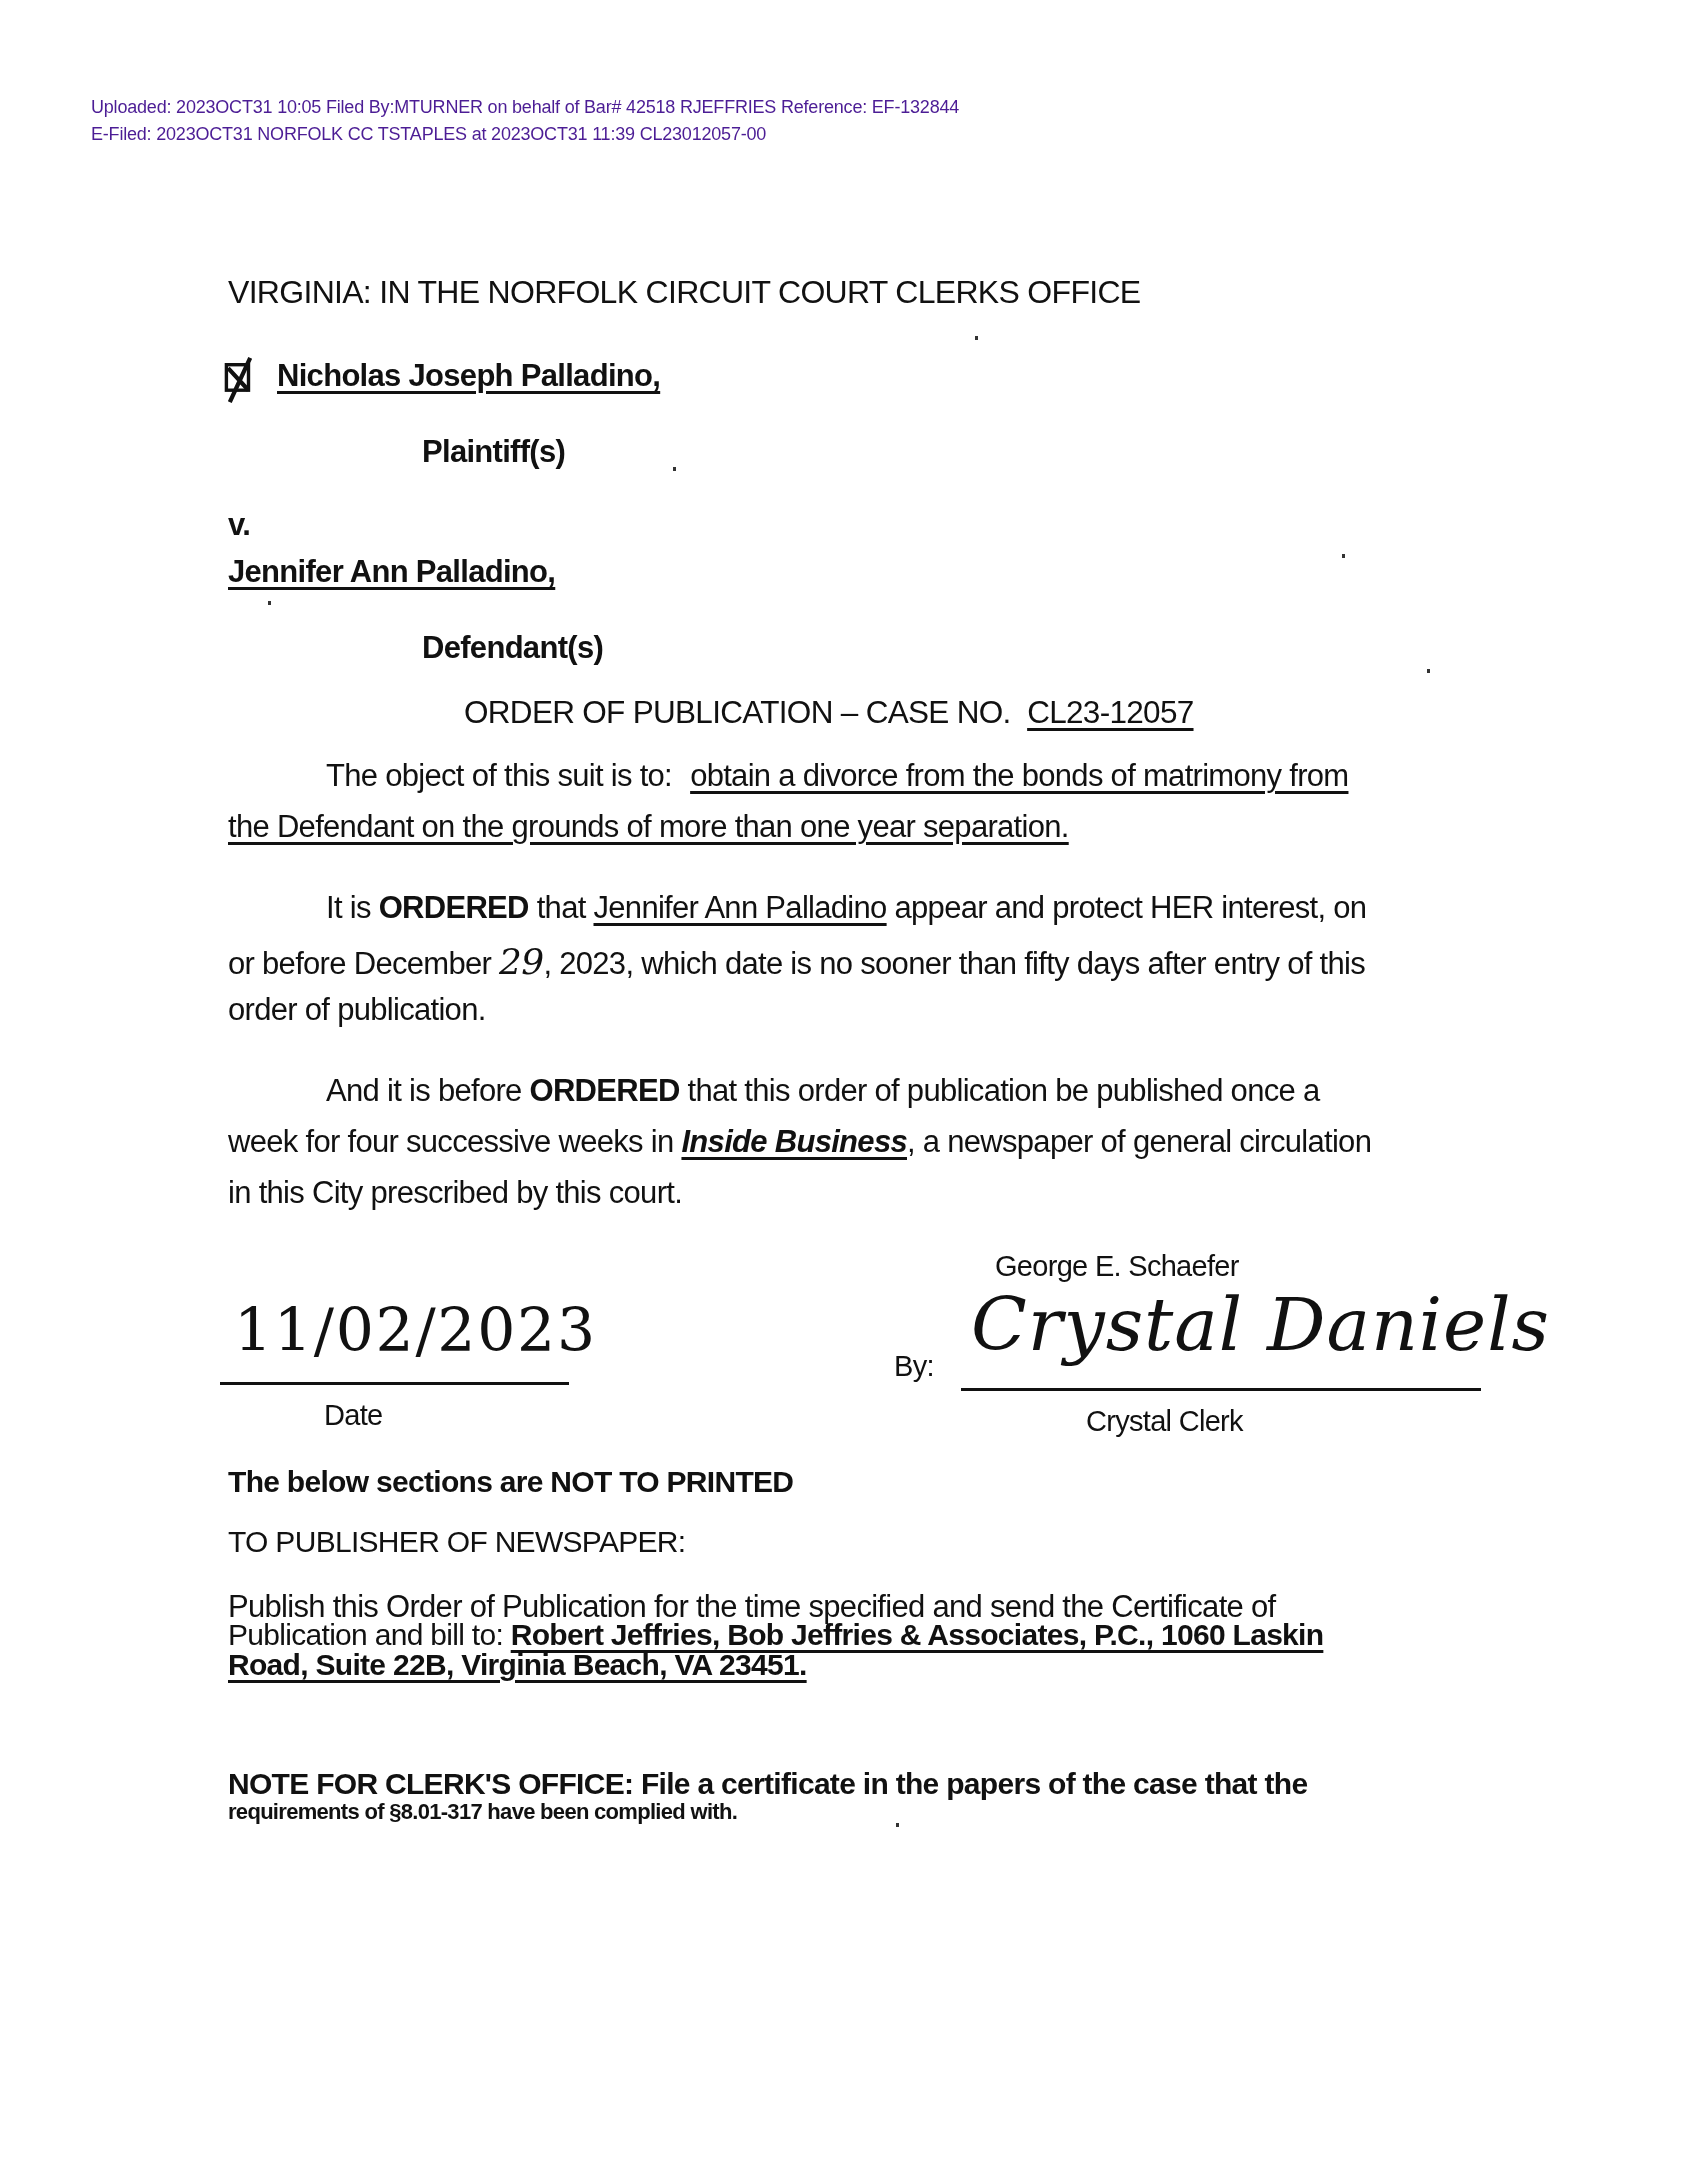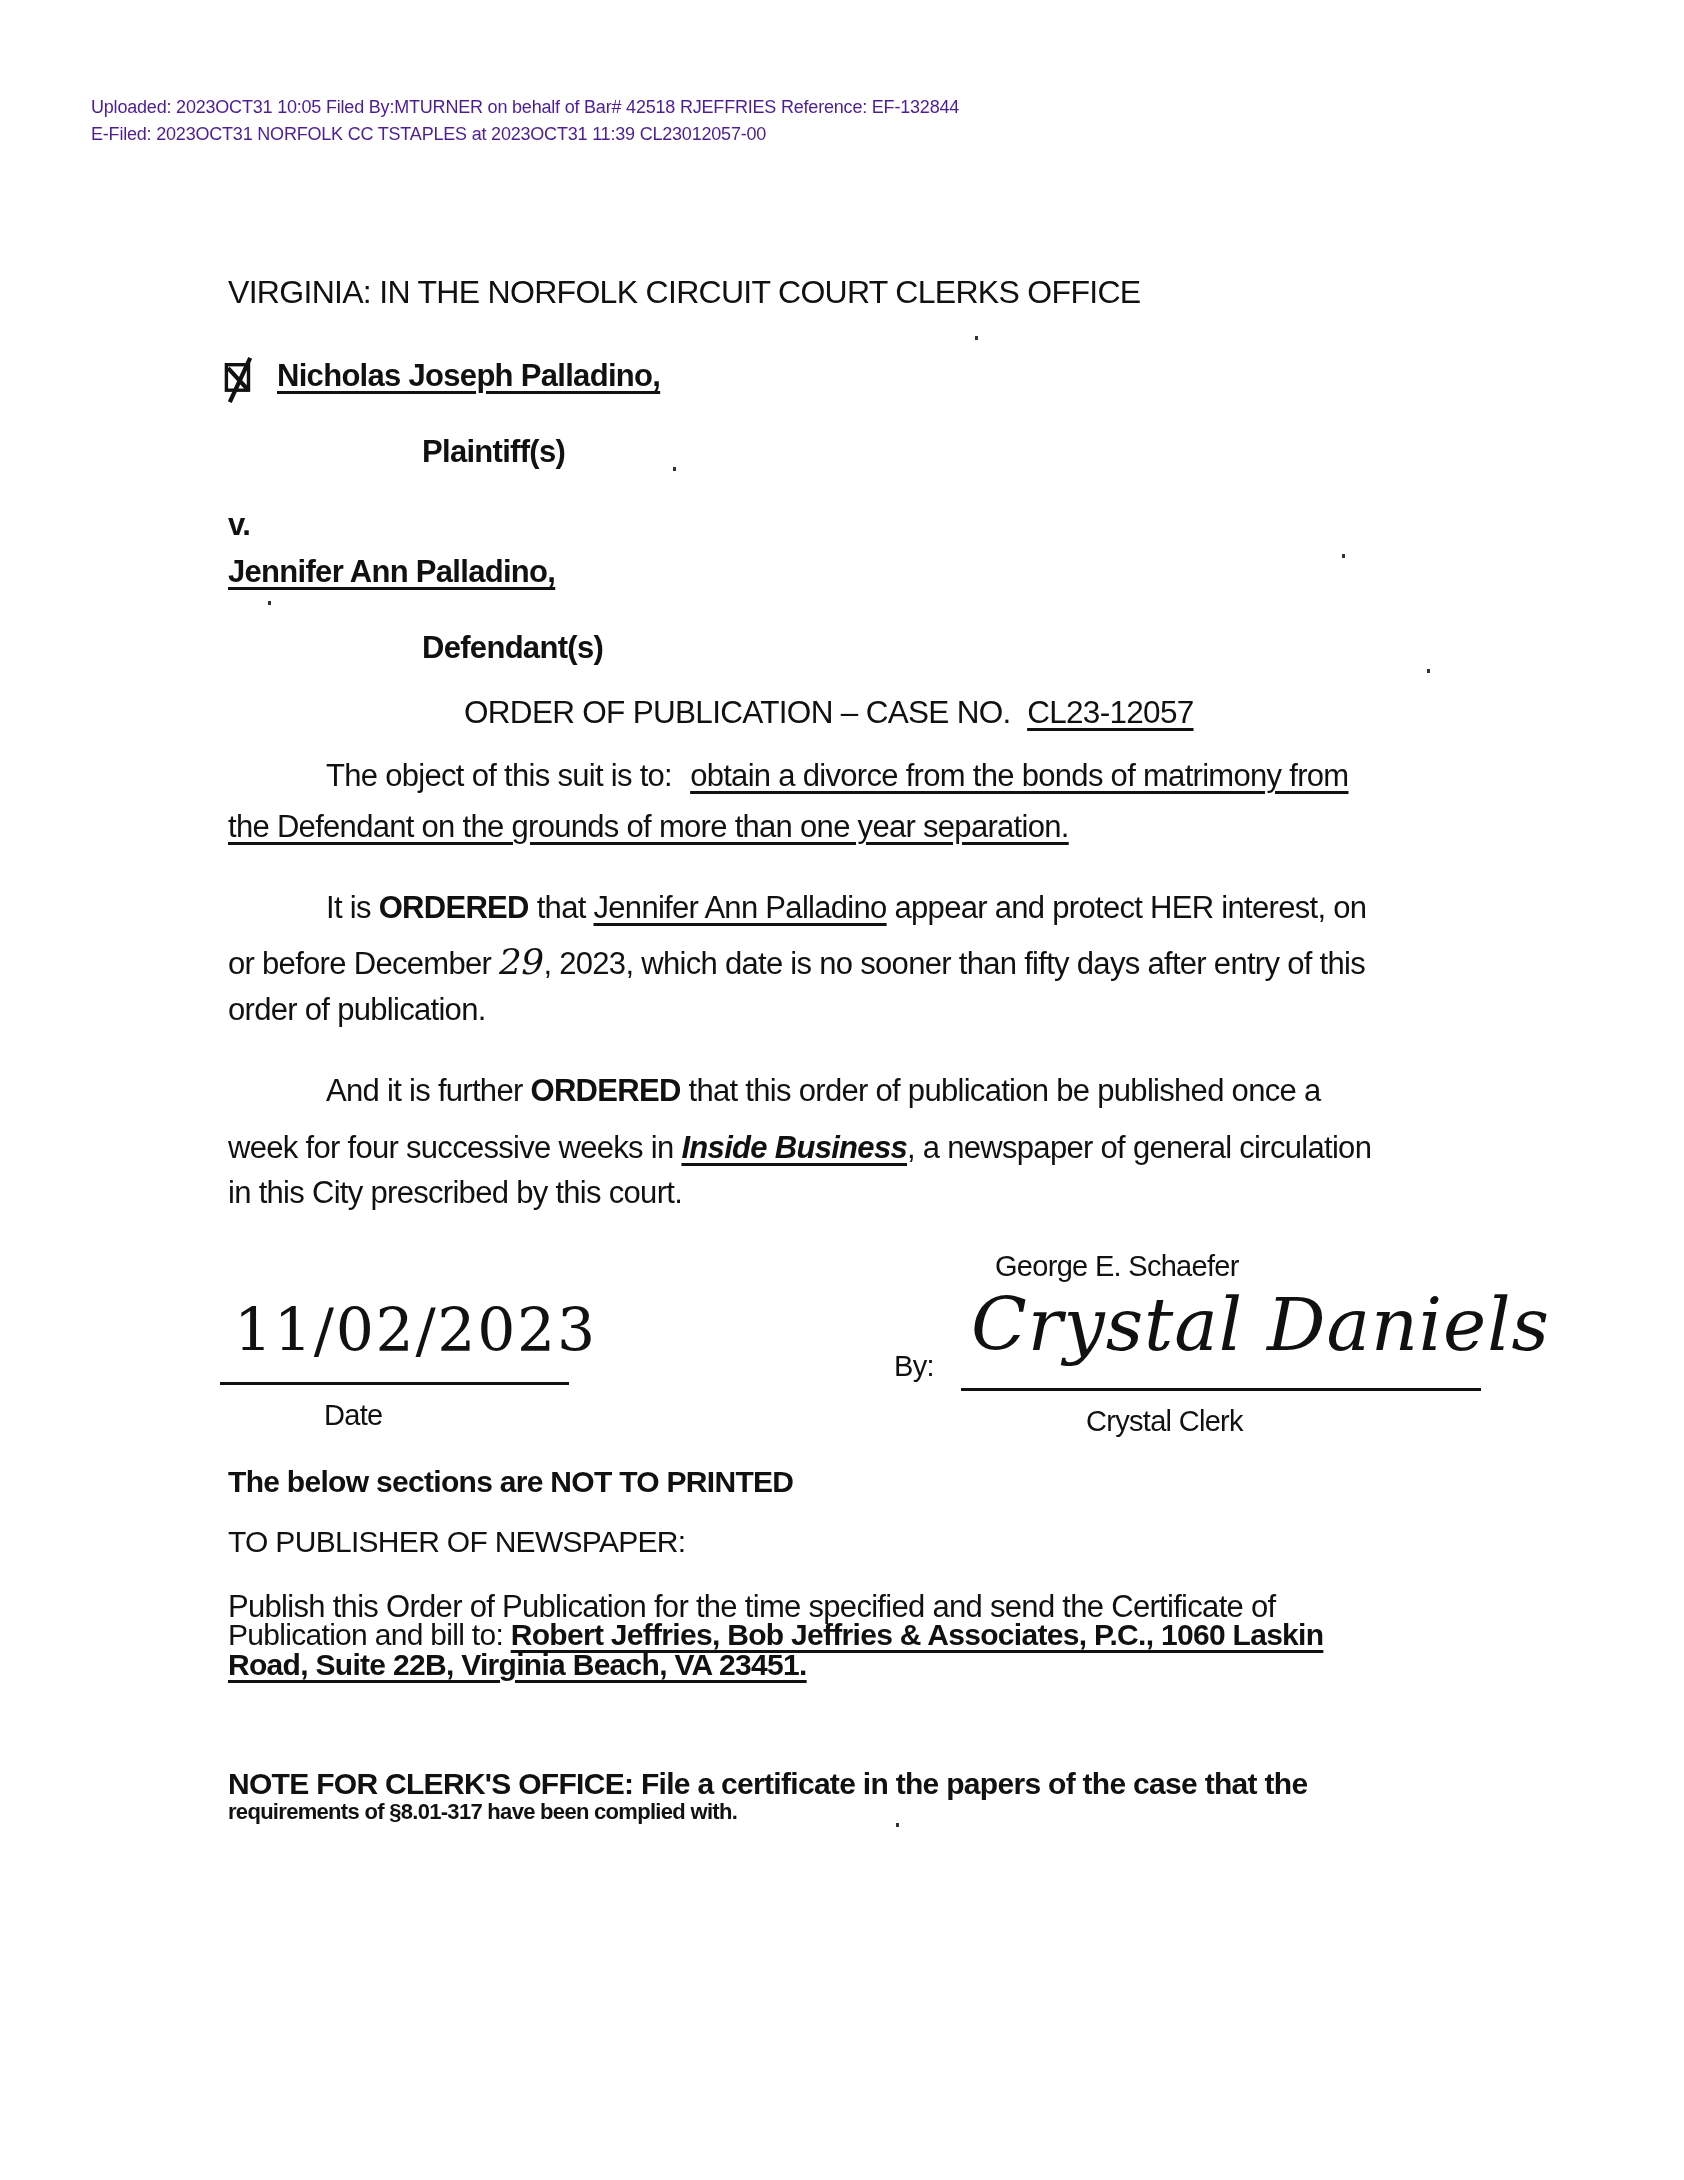--- a/index.html
+++ b/index.html
@@ -48,23 +48,23 @@
 
 <div class="abs body-txt" style="left:326px; top:890px;">
   <span>It is </span><span class="b">ORDERED</span><span> that </span><span class="u">Jennifer Ann Palladino</span><span>  appear and protect HER interest, on</span>
 </div>
 <div class="abs body-txt" style="left:228px; top:941px;">
   <span>or before December </span><span style="font-family:'DejaVu Serif', serif; font-style:italic; font-size:36px;">29</span><span>, 2023, which date is no sooner than fifty days after entry of this</span>
 </div>
 <div class="abs body-txt" style="left:228px; top:992px;">order of publication.</div>
 
 <div class="abs body-txt" style="left:326px; top:1073px;">
-  <span>And it is further </span><span class="b">ORDERED</span><span> that this order of publication be published once a</span>
+  <span>And it is before </span><span class="b">ORDERED</span><span> that this order of publication be published once a</span>
 </div>
-<div class="abs body-txt" style="left:228px; top:1124px;margin-top:6px;">
+<div class="abs body-txt" style="left:228px; top:1124px;">
   <span>week for four successive weeks in </span><span class="b i u">Inside Business</span><span>, a newspaper of general circulation</span>
 </div>
 <div class="abs body-txt" style="left:228px; top:1175px;">in this City prescribed by this court.</div>
 
 <div class="abs body-txt" style="left:995px; top:1250px; font-size:29px;">George E. Schaefer</div>
 
 <div class="abs" style="left:234px; top:1295px; font-family:'DejaVu Serif', serif; font-size:60px; letter-spacing:1.7px; color:#111;">11/02/2023</div>
 <div class="sig-line" style="left:220px; top:1382px; width:349px;"></div>
 <div class="abs body-txt" style="left:324px; top:1399px; font-size:29px;">Date</div>
 

